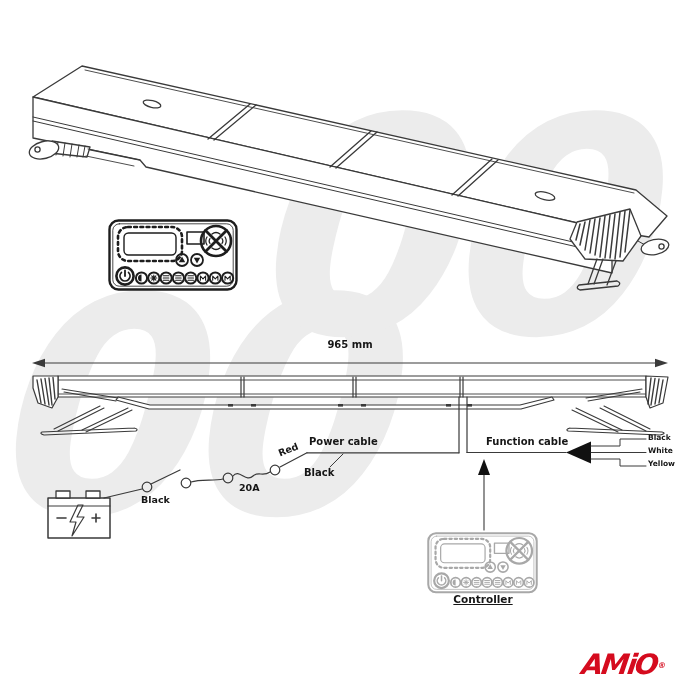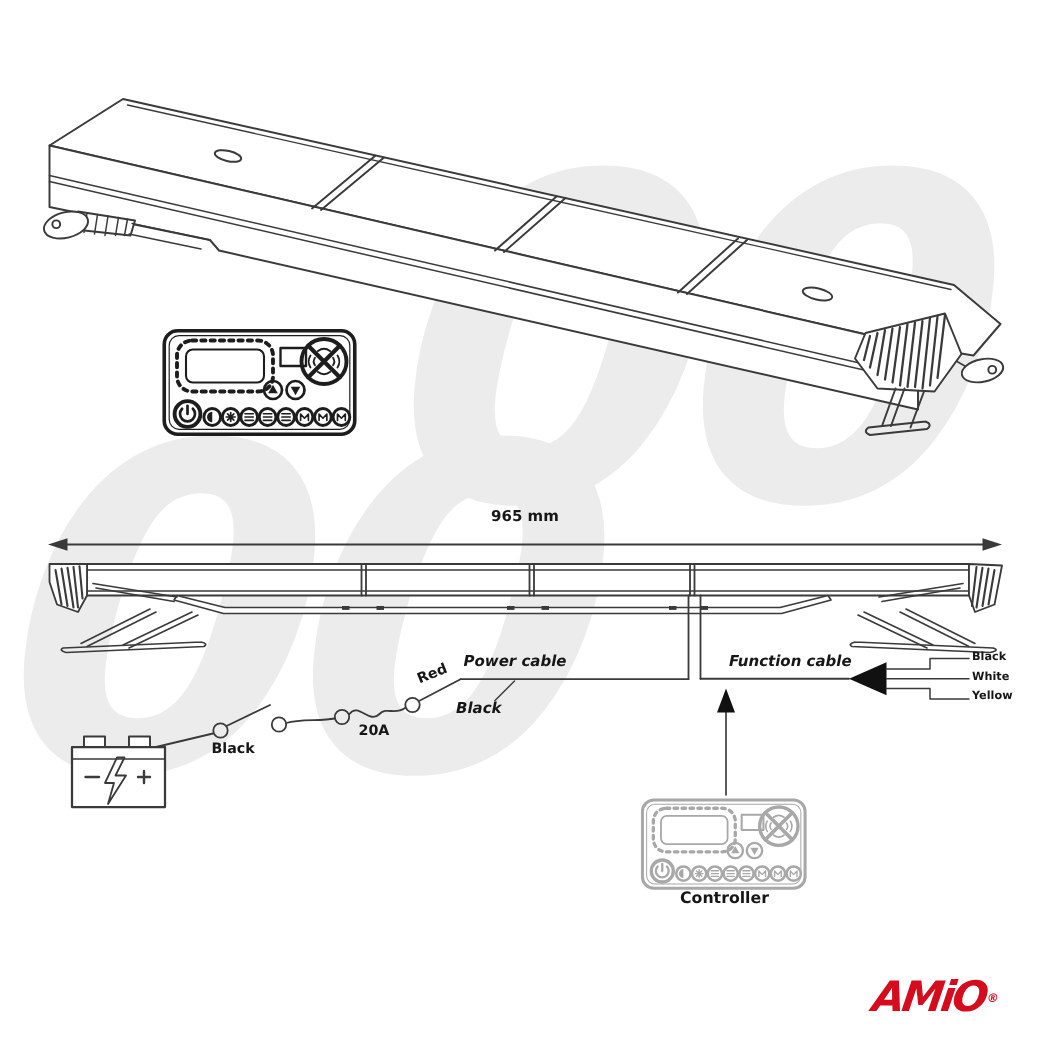--- a/index.html
+++ b/index.html
@@ -7,21 +7,21 @@
          font-family:"DejaVu Sans",sans-serif;}
   .wm{position:absolute;z-index:0;font:italic 700 300px "DejaVu Sans",sans-serif;
       color:#ececec;letter-spacing:-16px;line-height:1;transform:skewX(-5deg);user-select:none;}
   svg.art{position:absolute;z-index:1;}
   svg.ctrl{position:absolute;z-index:2;}
   svg.ctrl.dark{color:#1d1d1d;}
   svg.ctrl.light{color:#a8a8a8;}
   .lbl{position:absolute;z-index:3;font-weight:bold;color:#161616;white-space:nowrap;
        font-family:"DejaVu Sans",sans-serif;}
   .lbl-dim{font-size:10px;width:110px;text-align:center;}
-  .lbl-mid{font-size:10px;font-style:italic;}
+  .lbl-mid{font-size:10px;}
   .lbl-sm{font-size:9.5px;}
   .lbl-wire{font-size:7.5px;}
   .lbl-rot{transform:rotate(-22deg);}
   .lbl-ctrl{font-size:10.5px;width:90px;text-align:center;}
   .logo{position:absolute;z-index:3;left:582px;top:648px;color:#d50b1e;
         font:italic 900 28px "DejaVu Sans",sans-serif;letter-spacing:-2px;transform:skewX(-8deg);}
   .logo .reg{font-size:8px;font-style:normal;vertical-align:6px;letter-spacing:0;margin-left:1px;}
 </style>
 </head>
 <body>
@@ -191,19 +191,19 @@
   <div class="lbl lbl-dim" style="left:295px;top:339px;">965 mm</div>
   <div class="lbl lbl-sm" style="left:141px;top:494px;">Black</div>
   <div class="lbl lbl-sm" style="left:239px;top:482px;">20A</div>
   <div class="lbl lbl-sm lbl-rot" style="left:278px;top:444px;">Red</div>
   <div class="lbl lbl-mid" style="left:309px;top:436px;">Power cable</div>
   <div class="lbl lbl-mid" style="left:304px;top:467px;">Black</div>
   <div class="lbl lbl-mid" style="left:486px;top:436px;">Function cable</div>
   <div class="lbl lbl-wire" style="left:648px;top:433px;">Black</div>
   <div class="lbl lbl-wire" style="left:648px;top:446px;">White</div>
   <div class="lbl lbl-wire" style="left:648px;top:459px;">Yellow</div>
-  <div class="lbl lbl-ctrl" style="left:438px;top:593px;">Controller</div>
+  <div class="lbl lbl-ctrl" style="left:438px;top:593px;text-decoration:underline;">Controller</div>
 
   <div class="logo">
     <span>AMiO</span><span class="reg">®</span>
   </div>
 
 </div>
 
 </body></html>

